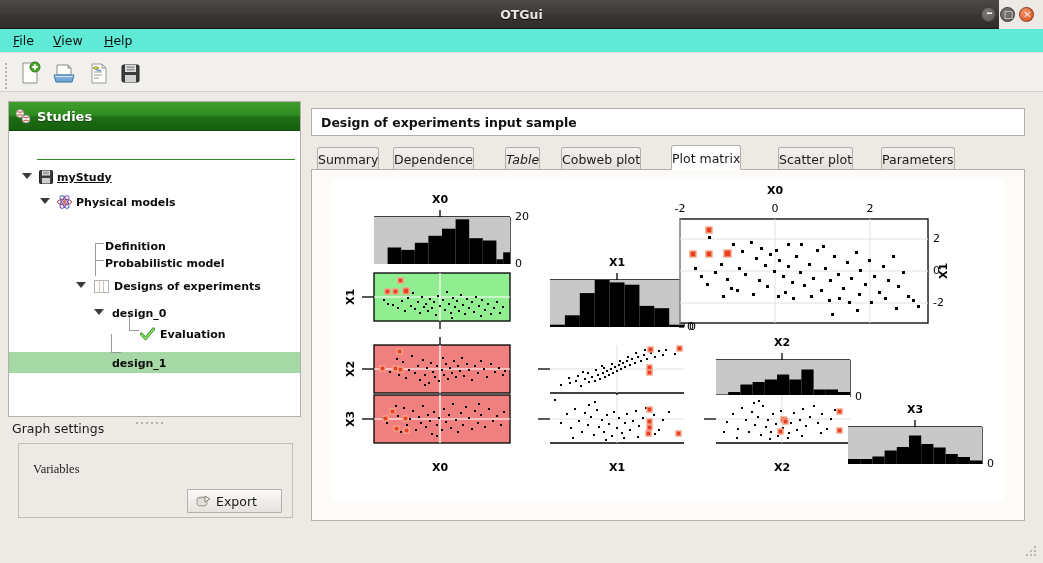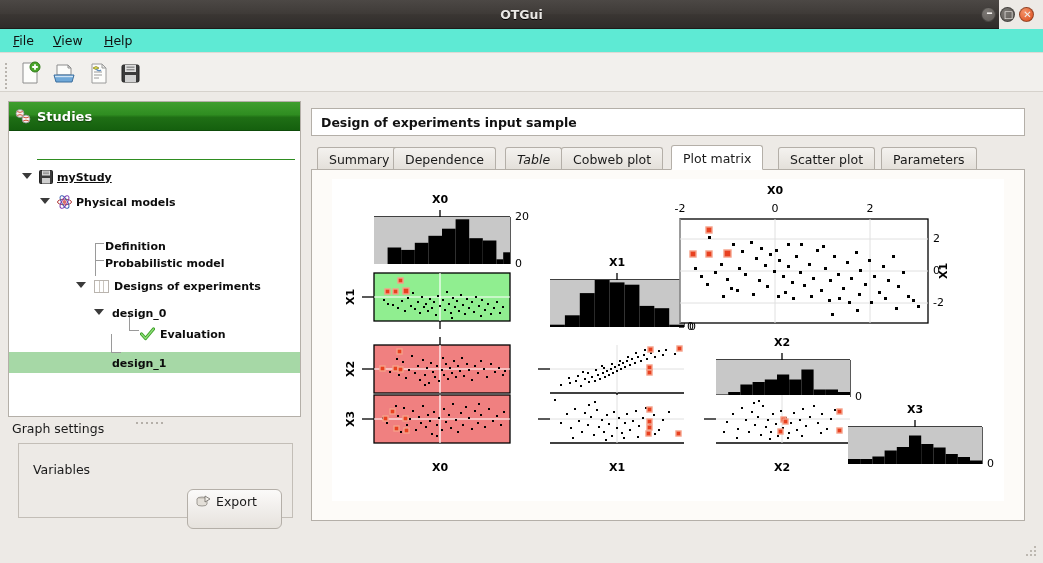--- a/index.html
+++ b/index.html
@@ -122,59 +122,59 @@
 
   
   #graph-settings-label{
     position:absolute; left:12px; top:421px; font-size:12.5px; color:#1a1a1a;
   }
   #gs-box{
     position:absolute; left:18px; top:443px; width:275px; height:75px;
     border:1px solid #c3beb7; background:#edeae6;
   }
   #gs-variables-label{
-    position:absolute; left:14px; top:18px; font-size:12.5px; color:#1a1a1a;
+    position:absolute; left:14px; top:18px; font-size:12.5px; color:#1a1a1a;font-family:Liberation Serif, serif;
   }
   #gs-combo{
     position:absolute; left:78px; top:12px; width:185px; height:25px;
     background:linear-gradient(to bottom,#fcfbfa,#e9e6e1);
     border:1px solid #b4afa8; border-radius:3px; cursor:pointer;
   }
   #gs-combo .cval{
     position:absolute; left:8px; top:0; height:25px; line-height:25px; font-size:12.5px;
   }
   #gs-combo .carrow{
     position:absolute; right:9px; top:11px; width:0;height:0;
     border-left:5px solid transparent;border-right:5px solid transparent;
     border-top:5px solid #3a3a3a;
   }
   #gs-export{
-    position:absolute; left:168px; top:45px; width:95px; height:40px;
+    position:absolute; left:168px; top:45px; width:95px; height:24px;
     background:linear-gradient(to bottom,#fbfaf9,#e6e2dd);
-    border:1px solid #b4afa8; border-radius:6px; cursor:pointer;
+    border:1px solid #b4afa8; border-radius:1px; cursor:pointer;
   }
   #gs-export .etxt{
     position:absolute; left:28px; top:0; height:24px; line-height:24px; font-size:12.5px;
   }
   #gs-export .eicon{ position:absolute; left:8px; top:5px; width:16px; height:14px; }
 
   
   #right-panel{ position:absolute; left:311px; top:101px; width:724px; height:424px; }
   #doe-title-box{
     position:absolute; left:0; top:7px; width:714px; height:28px;
     background:#fff; border:1px solid #b4afa8;
   }
   #doe-title{
     position:absolute; left:9px; top:0; height:28px; line-height:28px;
     font-weight:bold; font-size:12.5px; color:#111;
   }
 
   #tabbar{ position:absolute; left:0; top:44px; width:714px; height:25px; }
   .tab{
-    position:absolute; top:2px; height:23px; line-height:23px; padding:0 11px;
+    position:absolute; top:2px; height:23px; line-height:23px; padding:0 0;
     font-size:12.5px; color:#1a1a1a;
     background:linear-gradient(to bottom,#f4f2ef,#e3dfd9);
     border:1px solid #b4afa8; border-bottom:none;
     border-radius:3px 3px 0 0; cursor:pointer; white-space:nowrap;
   }
   .tab.active{
     top:0; height:25px; line-height:25px; background:#fff; z-index:5;
     border-bottom:1px solid #fff;
   }
 

